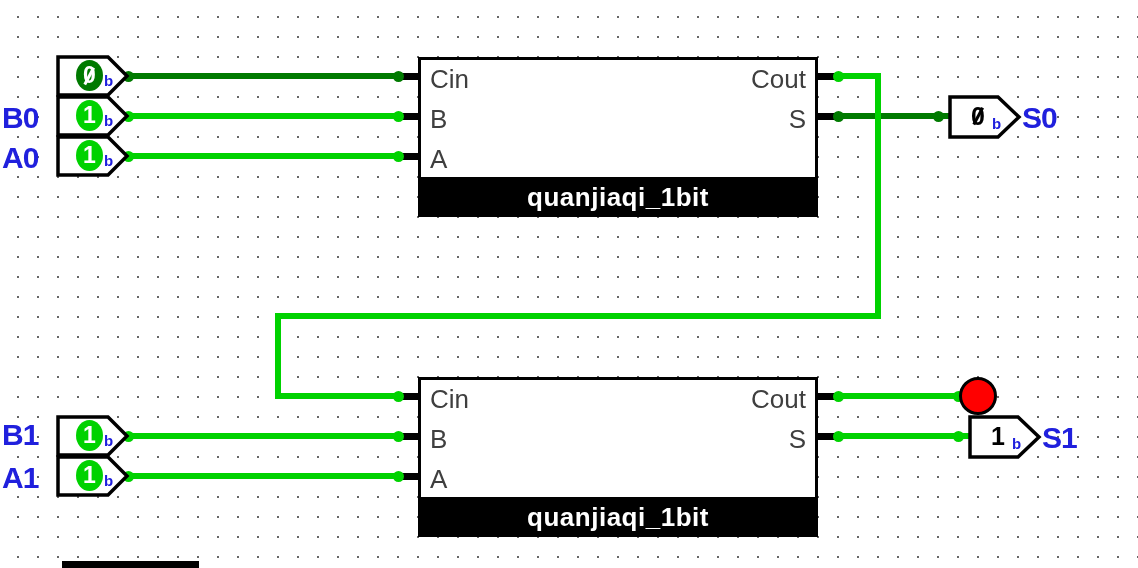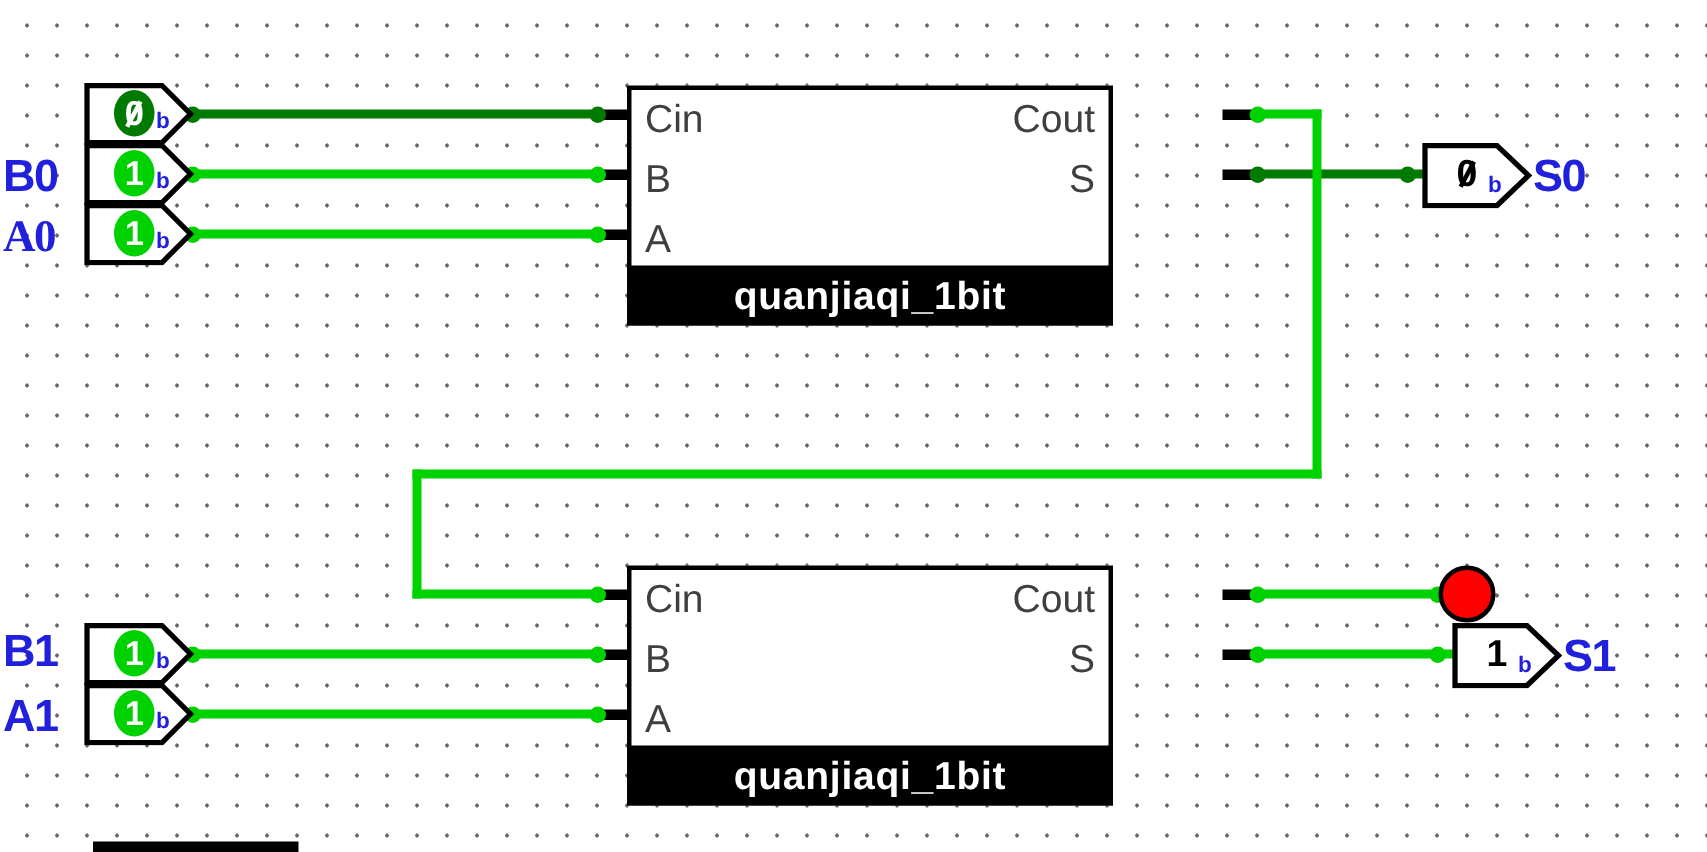--- a/index.html
+++ b/index.html
@@ -5,21 +5,21 @@
   html,body{margin:0;padding:0;background:#fff;}
   *{box-sizing:border-box;font-family:"Liberation Sans",sans-serif;}
   #canvas{
     position:relative;width:1138px;height:568px;overflow:hidden;background:#fff;
     background-image:radial-gradient(circle,#666 1.05px,rgba(0,0,0,0) 1.3px);
     background-size:20px 20px;background-position:8px 7px;
   }
   .wire{position:absolute;}
   .junction{position:absolute;border-radius:50%;}
   .component{
-    position:absolute;width:324px;height:160px;background:#fff;
+    position:absolute;width:400px;height:160px;background:#fff;
     border:3px solid #000;
   }
   .component .title-bar{
     position:absolute;left:-3px;right:-3px;bottom:-3px;height:40px;background:#000;
     color:#fff;font-weight:bold;font-size:26px;text-align:center;line-height:40px;
     letter-spacing:0.5px;
   }
   .pin-label{position:absolute;font-size:26px;line-height:28px;color:#3f3f3f;}
   .pin-label.right{text-align:right;}
   .io-pin{position:absolute;}
@@ -148,21 +148,21 @@
   </div>
   <div class="io-pin" style="left:56px;top:455px;width:74px;height:42px;">
     <svg width="74" height="42">
         <polygon points="2,2 52,2 71,21 52,40 2,40" fill="#fff" stroke="#000" stroke-width="3.5"></polygon>
       </svg>
     <span class="pin-oval" style="background:#00d200;"><span class="digit">1</span></span>
     <span class="sub-b" style="left:48px;top:17px;">b</span>
   </div>
 
   <div class="blue-label ralign" style="left:2px;top:101px;width:54px;">B0</div>
-  <div class="blue-label ralign" style="left:2px;top:141px;width:54px;font-family:Liberation Serif, serif;">A0</div>
+  <div class="blue-label ralign" style="left:2px;top:141px;width:54px;">A0</div>
   <div class="blue-label ralign" style="left:2px;top:418px;width:54px;">B1</div>
   <div class="blue-label ralign" style="left:2px;top:461px;width:54px;">A1</div>
 
   <div class="io-pin" style="left:948px;top:95px;width:74px;height:44px;">
     <svg width="74" height="44">
         <polygon points="2,2 50,2 71,22 50,42 2,42" fill="#fff" stroke="#000" stroke-width="3.5"></polygon>
       </svg>
     <span class="out-digit"><span class="digit slashed">0</span></span>
     <span class="sub-b" style="left:44px;top:20px;">b</span>
   </div>

